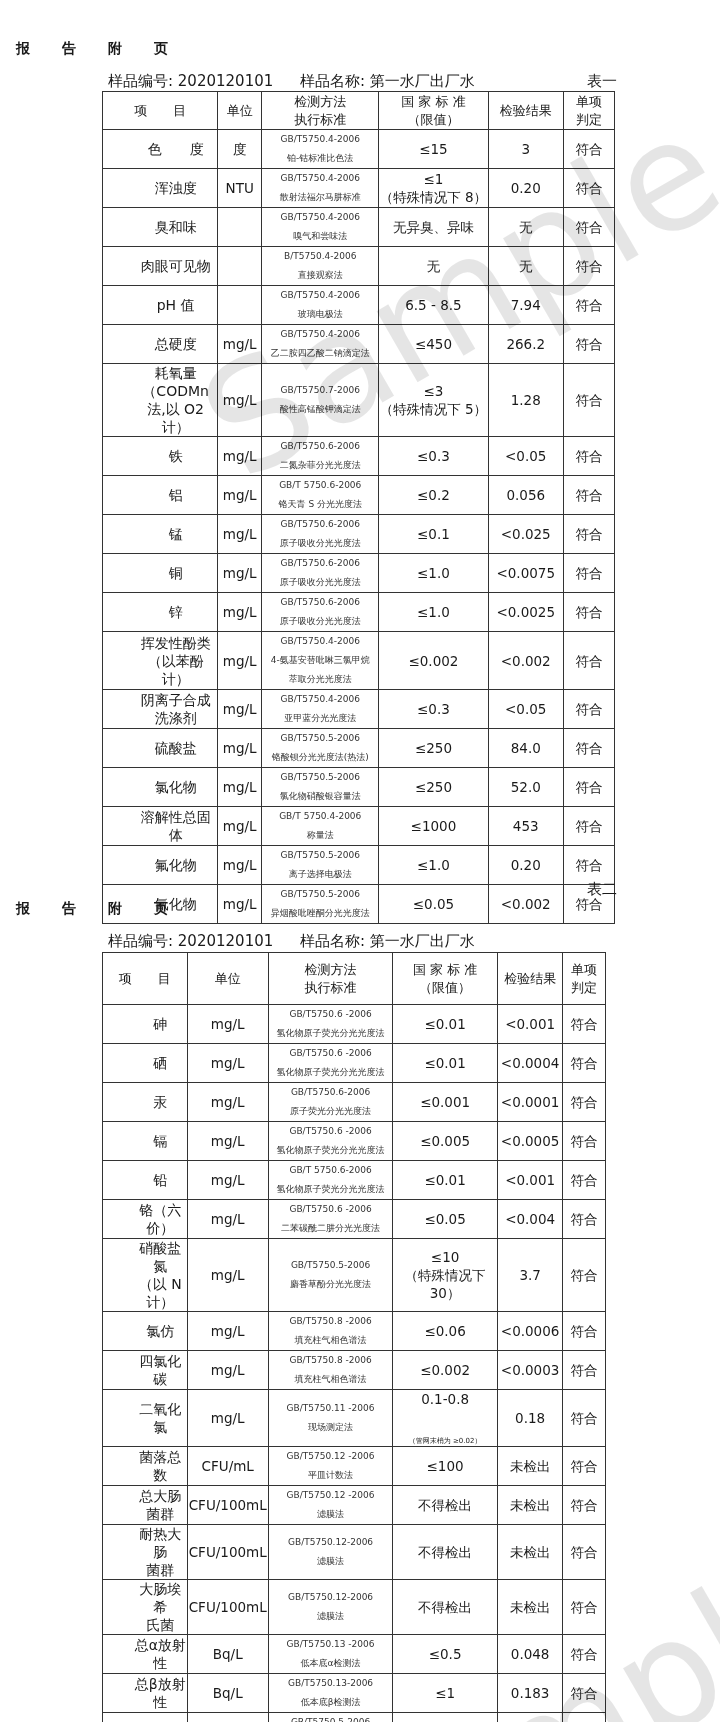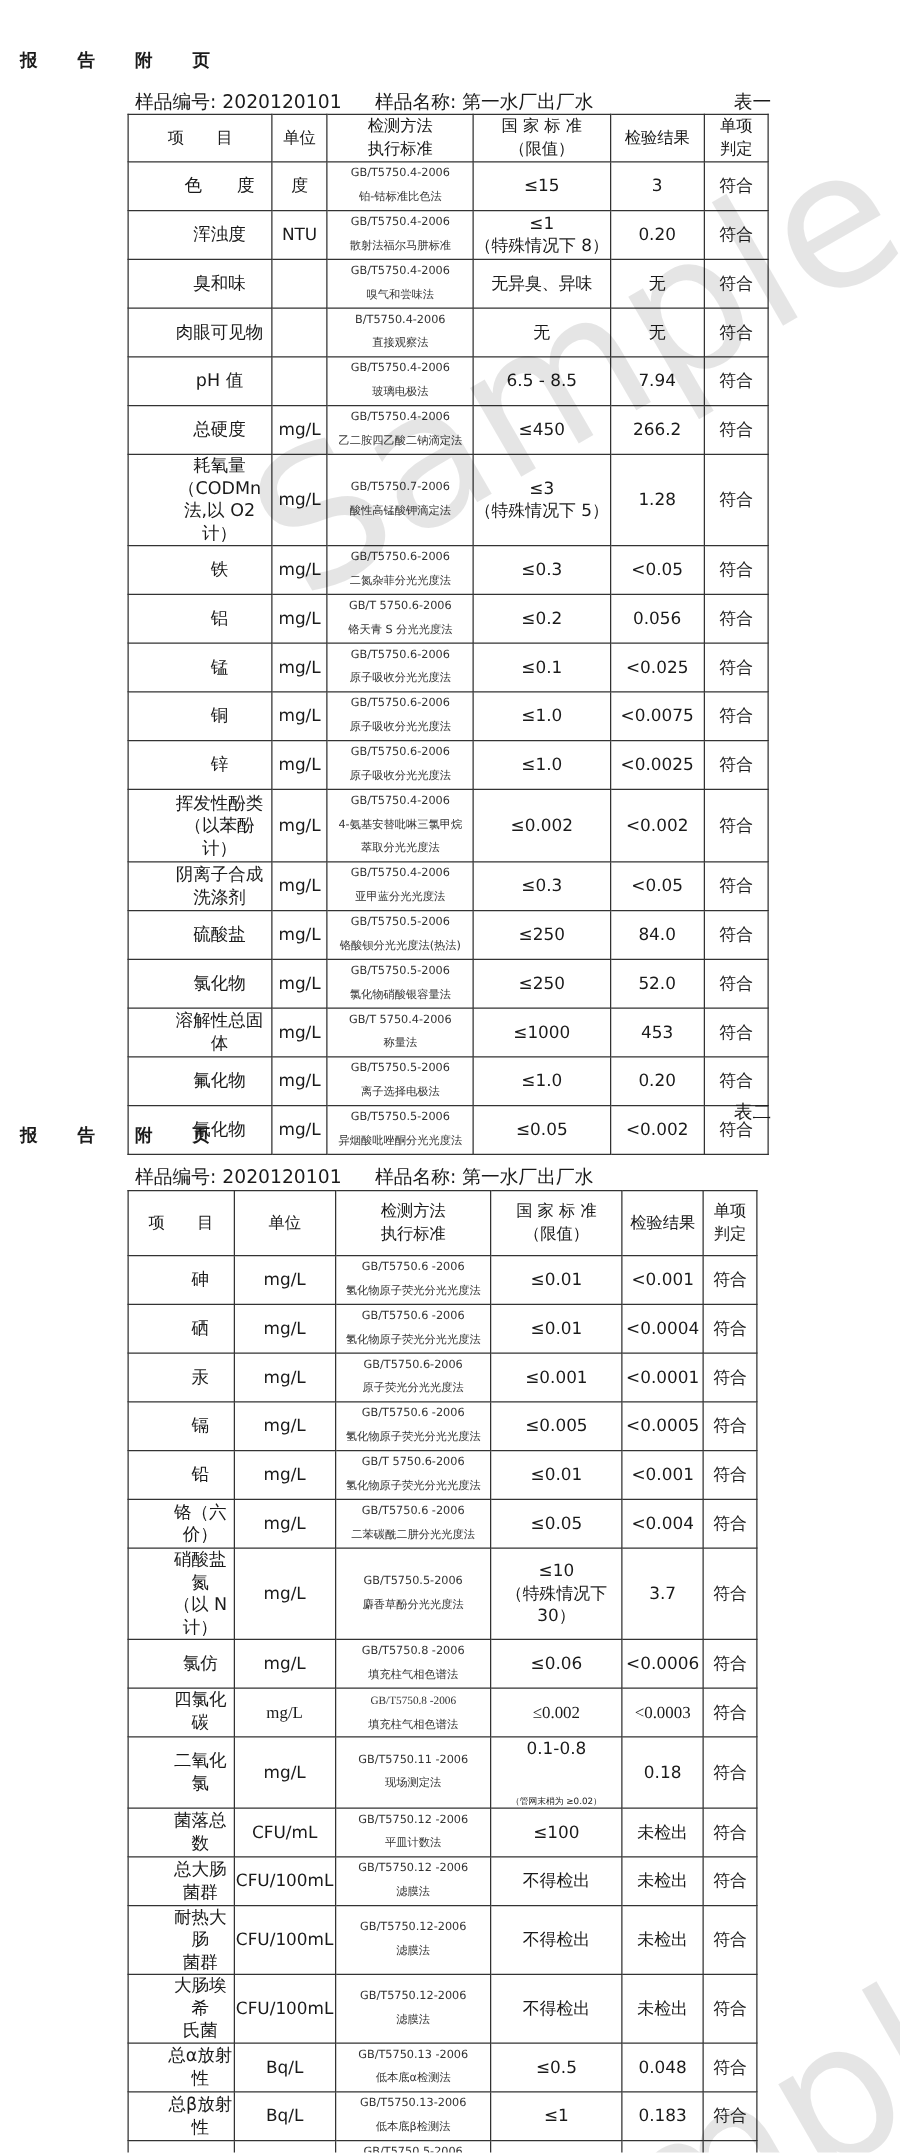--- a/index.html
+++ b/index.html
@@ -504,21 +504,21 @@
         <td class="method">
           <div>GB/T5750.8 -2006</div>
           <div>填充柱气相色谱法</div>
         </td>
         <td>
           <div>≤0.06</div>
         </td>
         <td>&lt;0.0006</td>
         <td>符合</td>
       </tr>
-      <tr style="height: 38px; font-family: Liberation Serif, serif;">
+      <tr style="height: 38px;">
         <td class="item">
           <div>四氯化碳</div>
         </td>
         <td>mg/L</td>
         <td class="method">
           <div>GB/T5750.8 -2006</div>
           <div>填充柱气相色谱法</div>
         </td>
         <td>
           <div>≤0.002</div>

